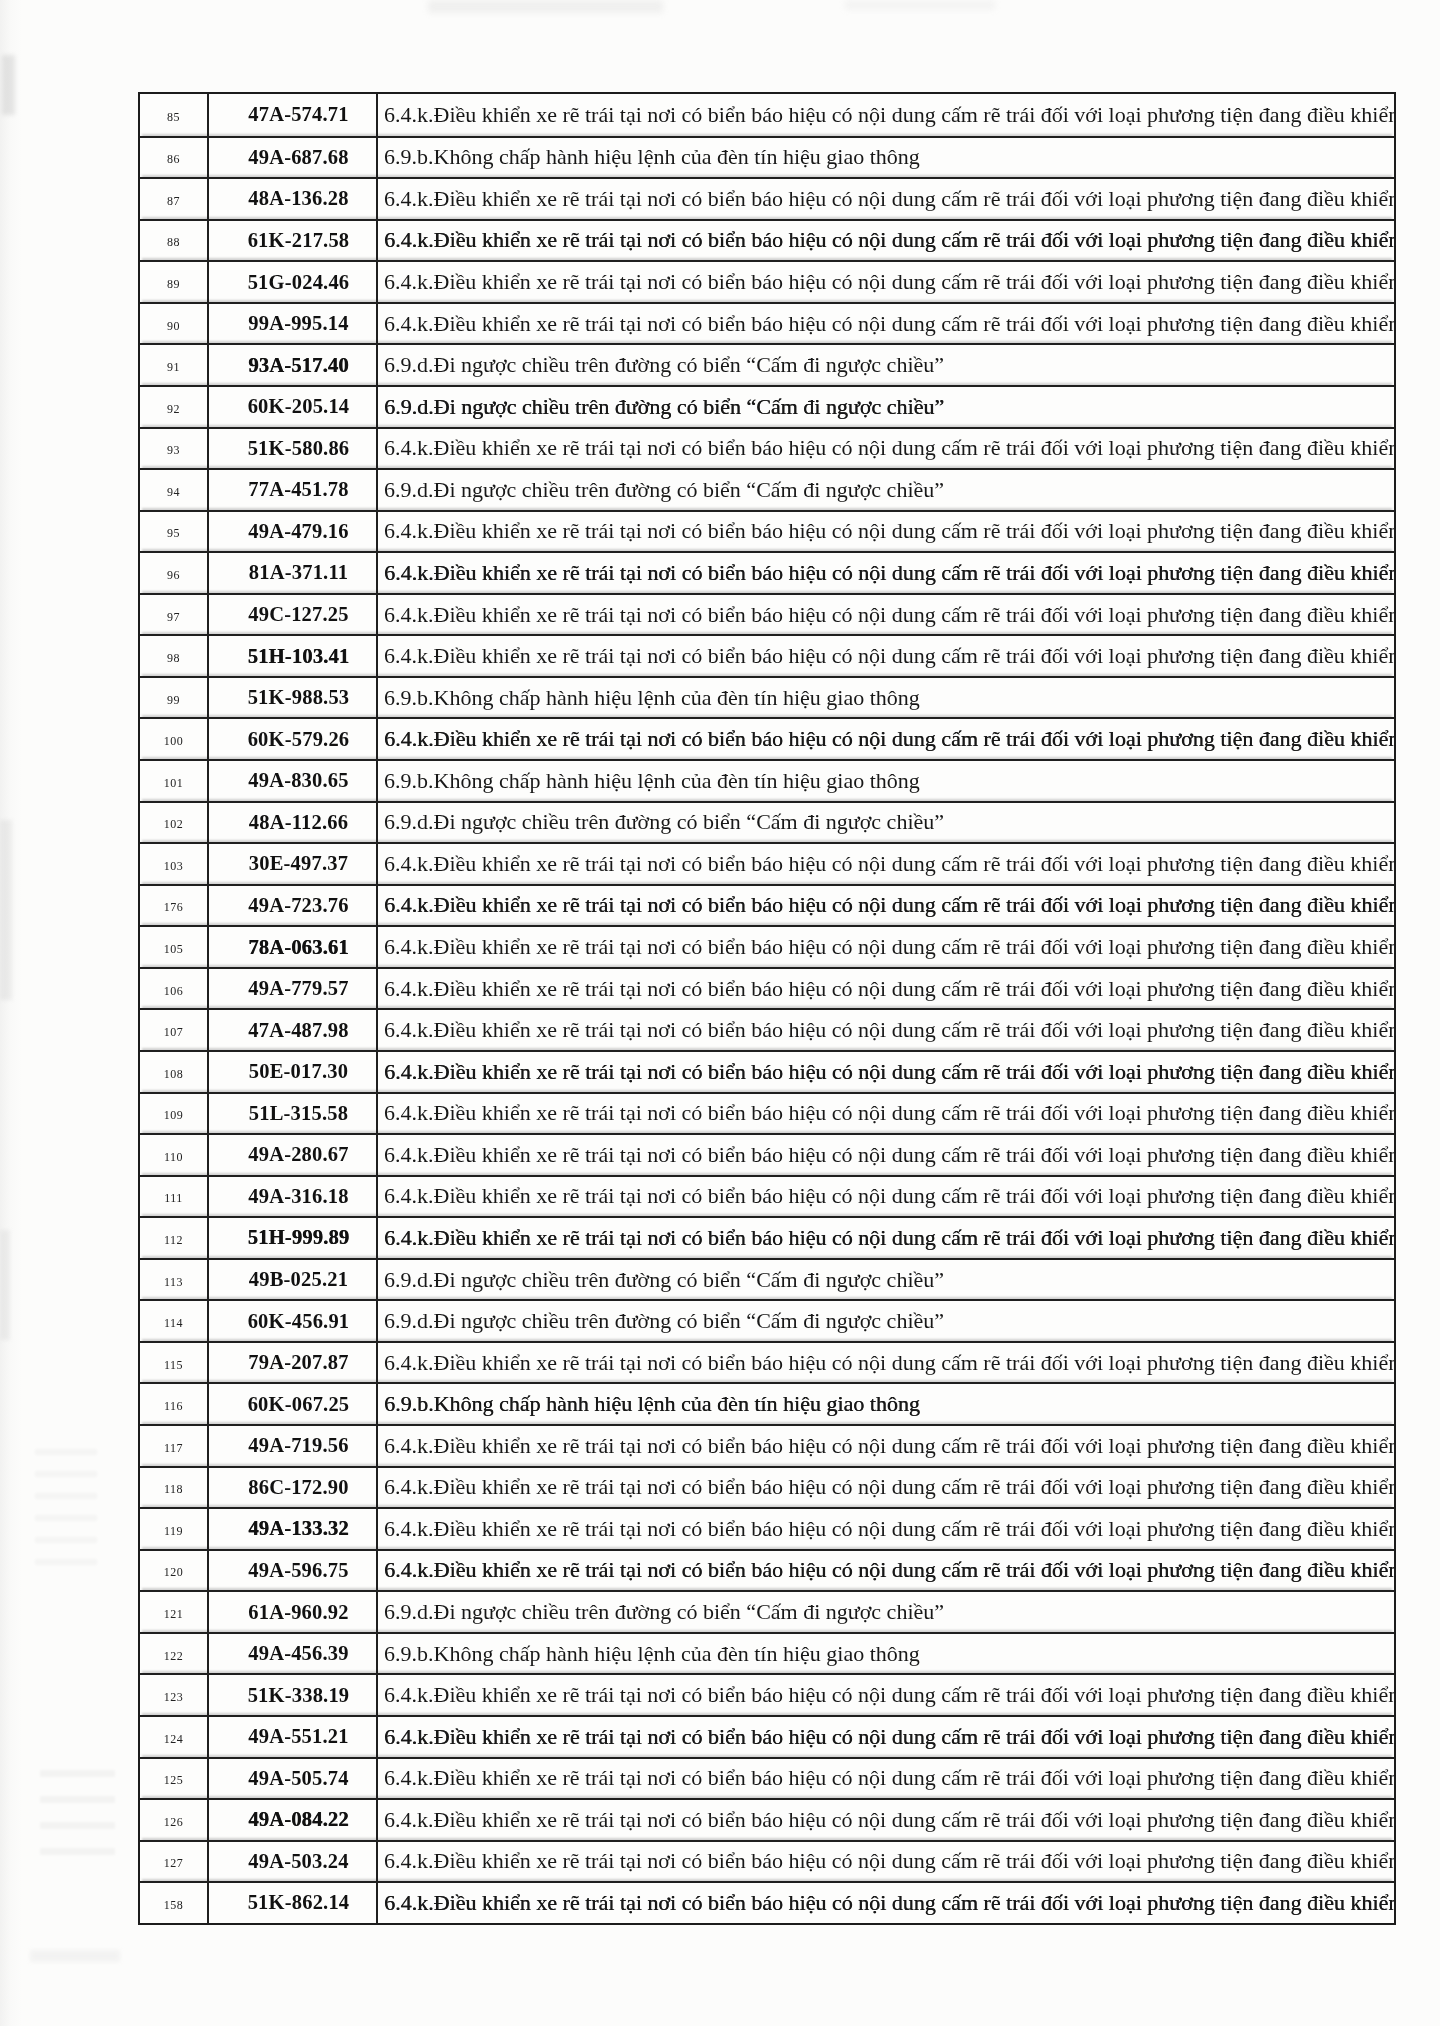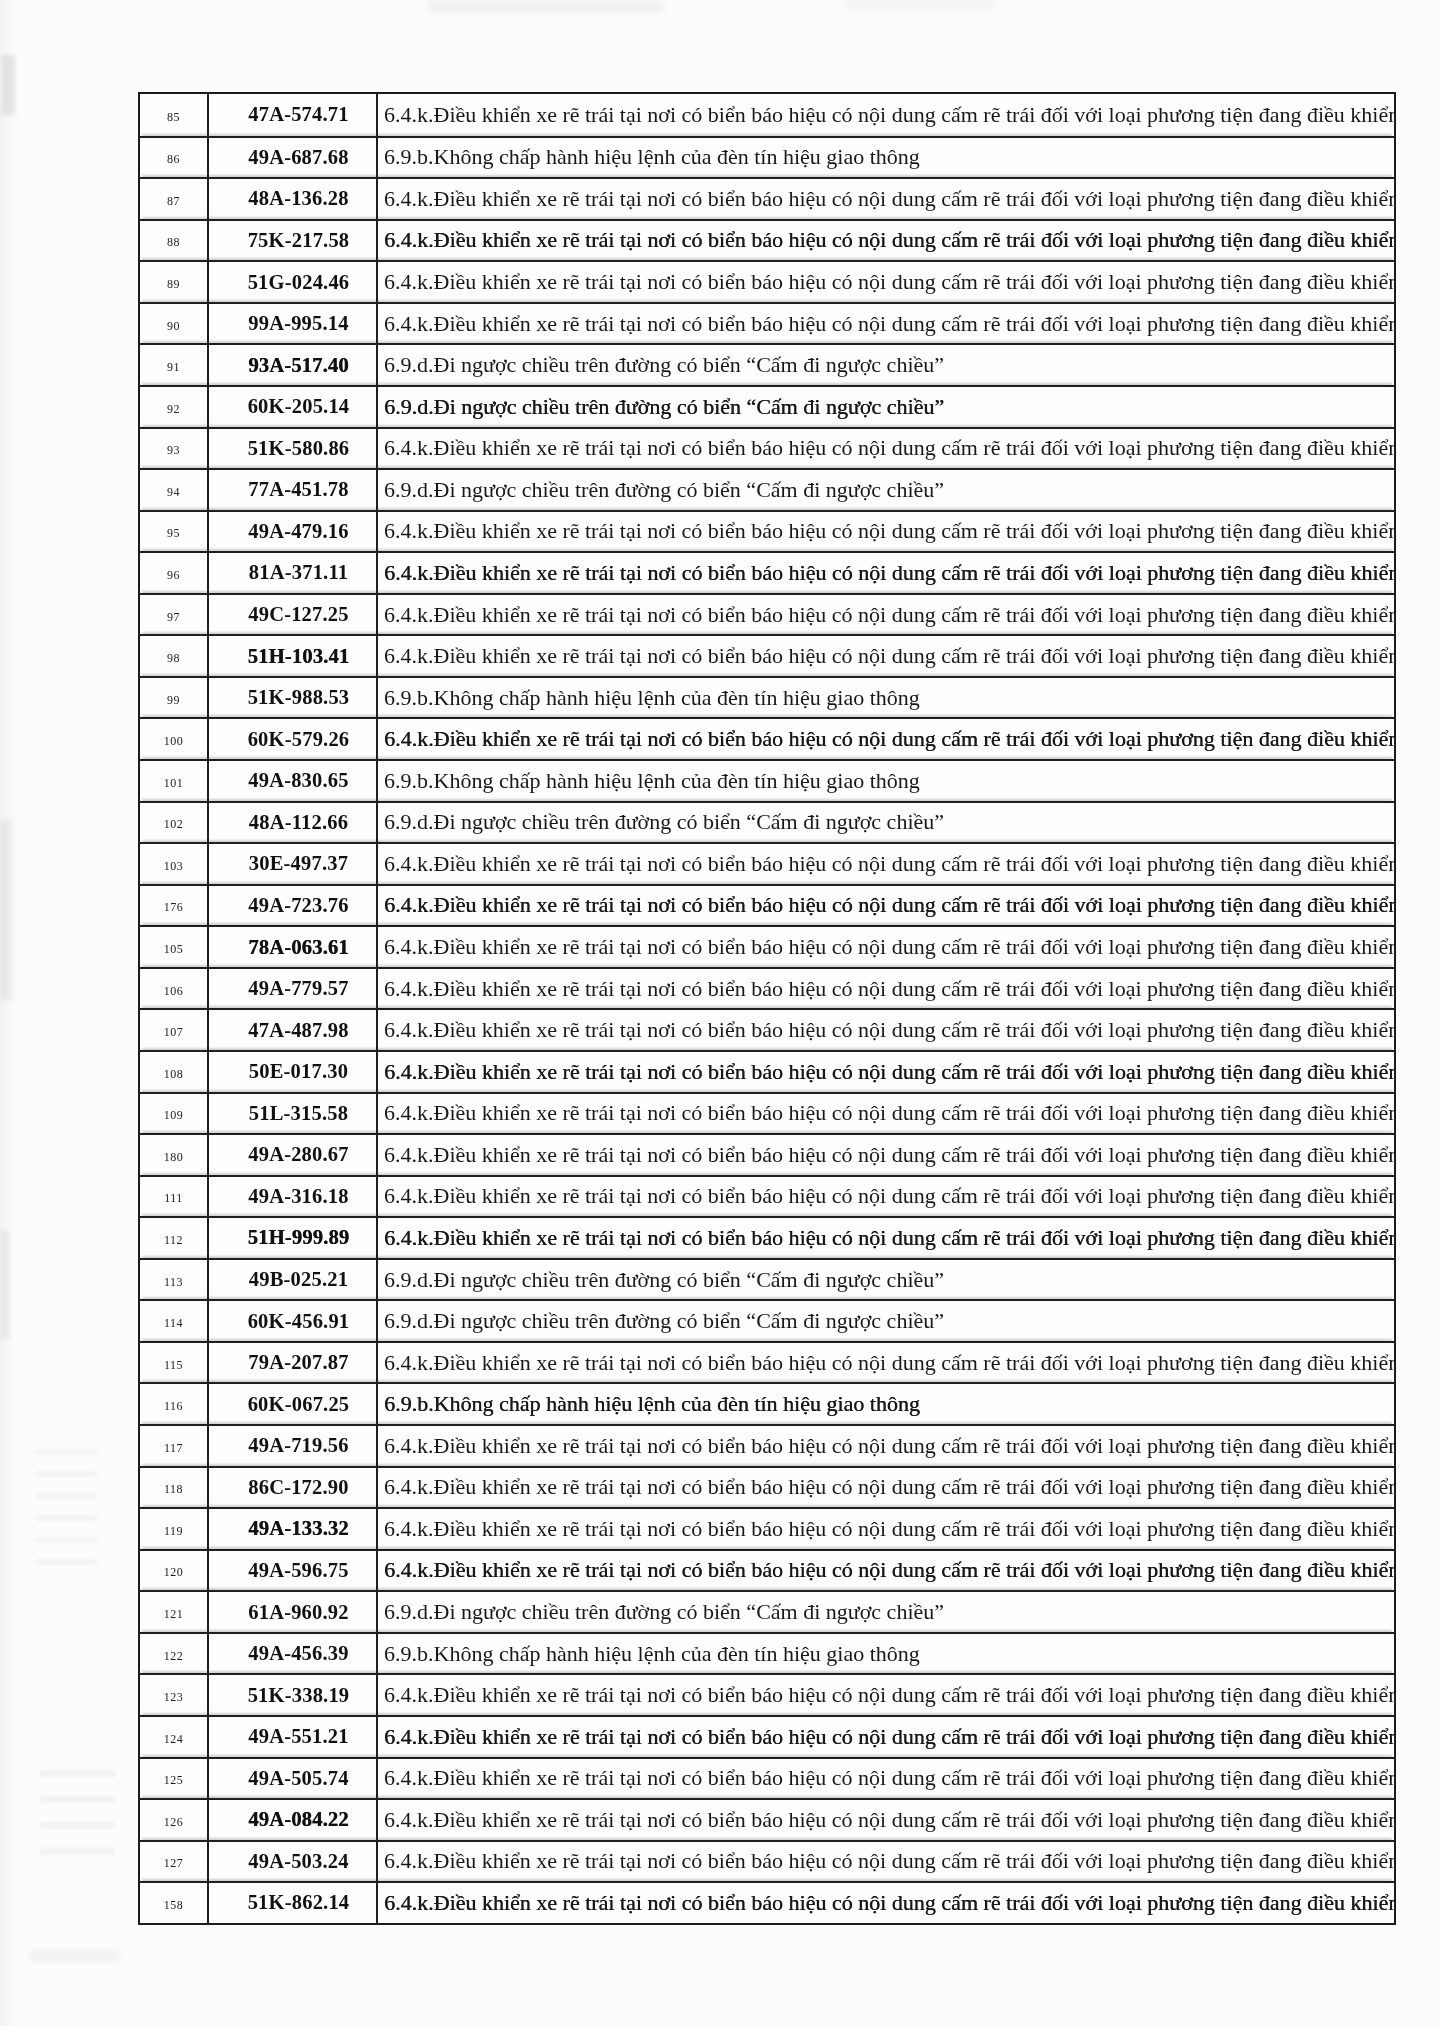--- a/index.html
+++ b/index.html
@@ -96,21 +96,21 @@
     <div class="cell cell-plate">49A-687.68</div>
     <div class="cell cell-violation">6.9.b.Không chấp hành hiệu lệnh của đèn tín hiệu giao thông</div>
   </div>
       <div class="row">
     <div class="cell cell-no">87</div>
     <div class="cell cell-plate">48A-136.28</div>
     <div class="cell cell-violation">6.4.k.Điều khiển xe rẽ trái tại nơi có biển báo hiệu có nội dung cấm rẽ trái đối với loại phương tiện đang điều khiển</div>
   </div>
       <div class="row">
     <div class="cell cell-no">88</div>
-    <div class="cell cell-plate">75K-217.58</div>
+    <div class="cell cell-plate">61K-217.58</div>
     <div class="cell cell-violation">6.4.k.Điều khiển xe rẽ trái tại nơi có biển báo hiệu có nội dung cấm rẽ trái đối với loại phương tiện đang điều khiển</div>
   </div>
       <div class="row">
     <div class="cell cell-no">89</div>
     <div class="cell cell-plate">51G-024.46</div>
     <div class="cell cell-violation">6.4.k.Điều khiển xe rẽ trái tại nơi có biển báo hiệu có nội dung cấm rẽ trái đối với loại phương tiện đang điều khiển</div>
   </div>
       <div class="row">
     <div class="cell cell-no">90</div>
     <div class="cell cell-plate">99A-995.14</div>
@@ -205,21 +205,21 @@
     <div class="cell cell-no">108</div>
     <div class="cell cell-plate">50E-017.30</div>
     <div class="cell cell-violation">6.4.k.Điều khiển xe rẽ trái tại nơi có biển báo hiệu có nội dung cấm rẽ trái đối với loại phương tiện đang điều khiển</div>
   </div>
       <div class="row">
     <div class="cell cell-no">109</div>
     <div class="cell cell-plate">51L-315.58</div>
     <div class="cell cell-violation">6.4.k.Điều khiển xe rẽ trái tại nơi có biển báo hiệu có nội dung cấm rẽ trái đối với loại phương tiện đang điều khiển</div>
   </div>
       <div class="row">
-    <div class="cell cell-no">180</div>
+    <div class="cell cell-no">110</div>
     <div class="cell cell-plate">49A-280.67</div>
     <div class="cell cell-violation">6.4.k.Điều khiển xe rẽ trái tại nơi có biển báo hiệu có nội dung cấm rẽ trái đối với loại phương tiện đang điều khiển</div>
   </div>
       <div class="row">
     <div class="cell cell-no">111</div>
     <div class="cell cell-plate">49A-316.18</div>
     <div class="cell cell-violation">6.4.k.Điều khiển xe rẽ trái tại nơi có biển báo hiệu có nội dung cấm rẽ trái đối với loại phương tiện đang điều khiển</div>
   </div>
       <div class="row">
     <div class="cell cell-no">112</div>

